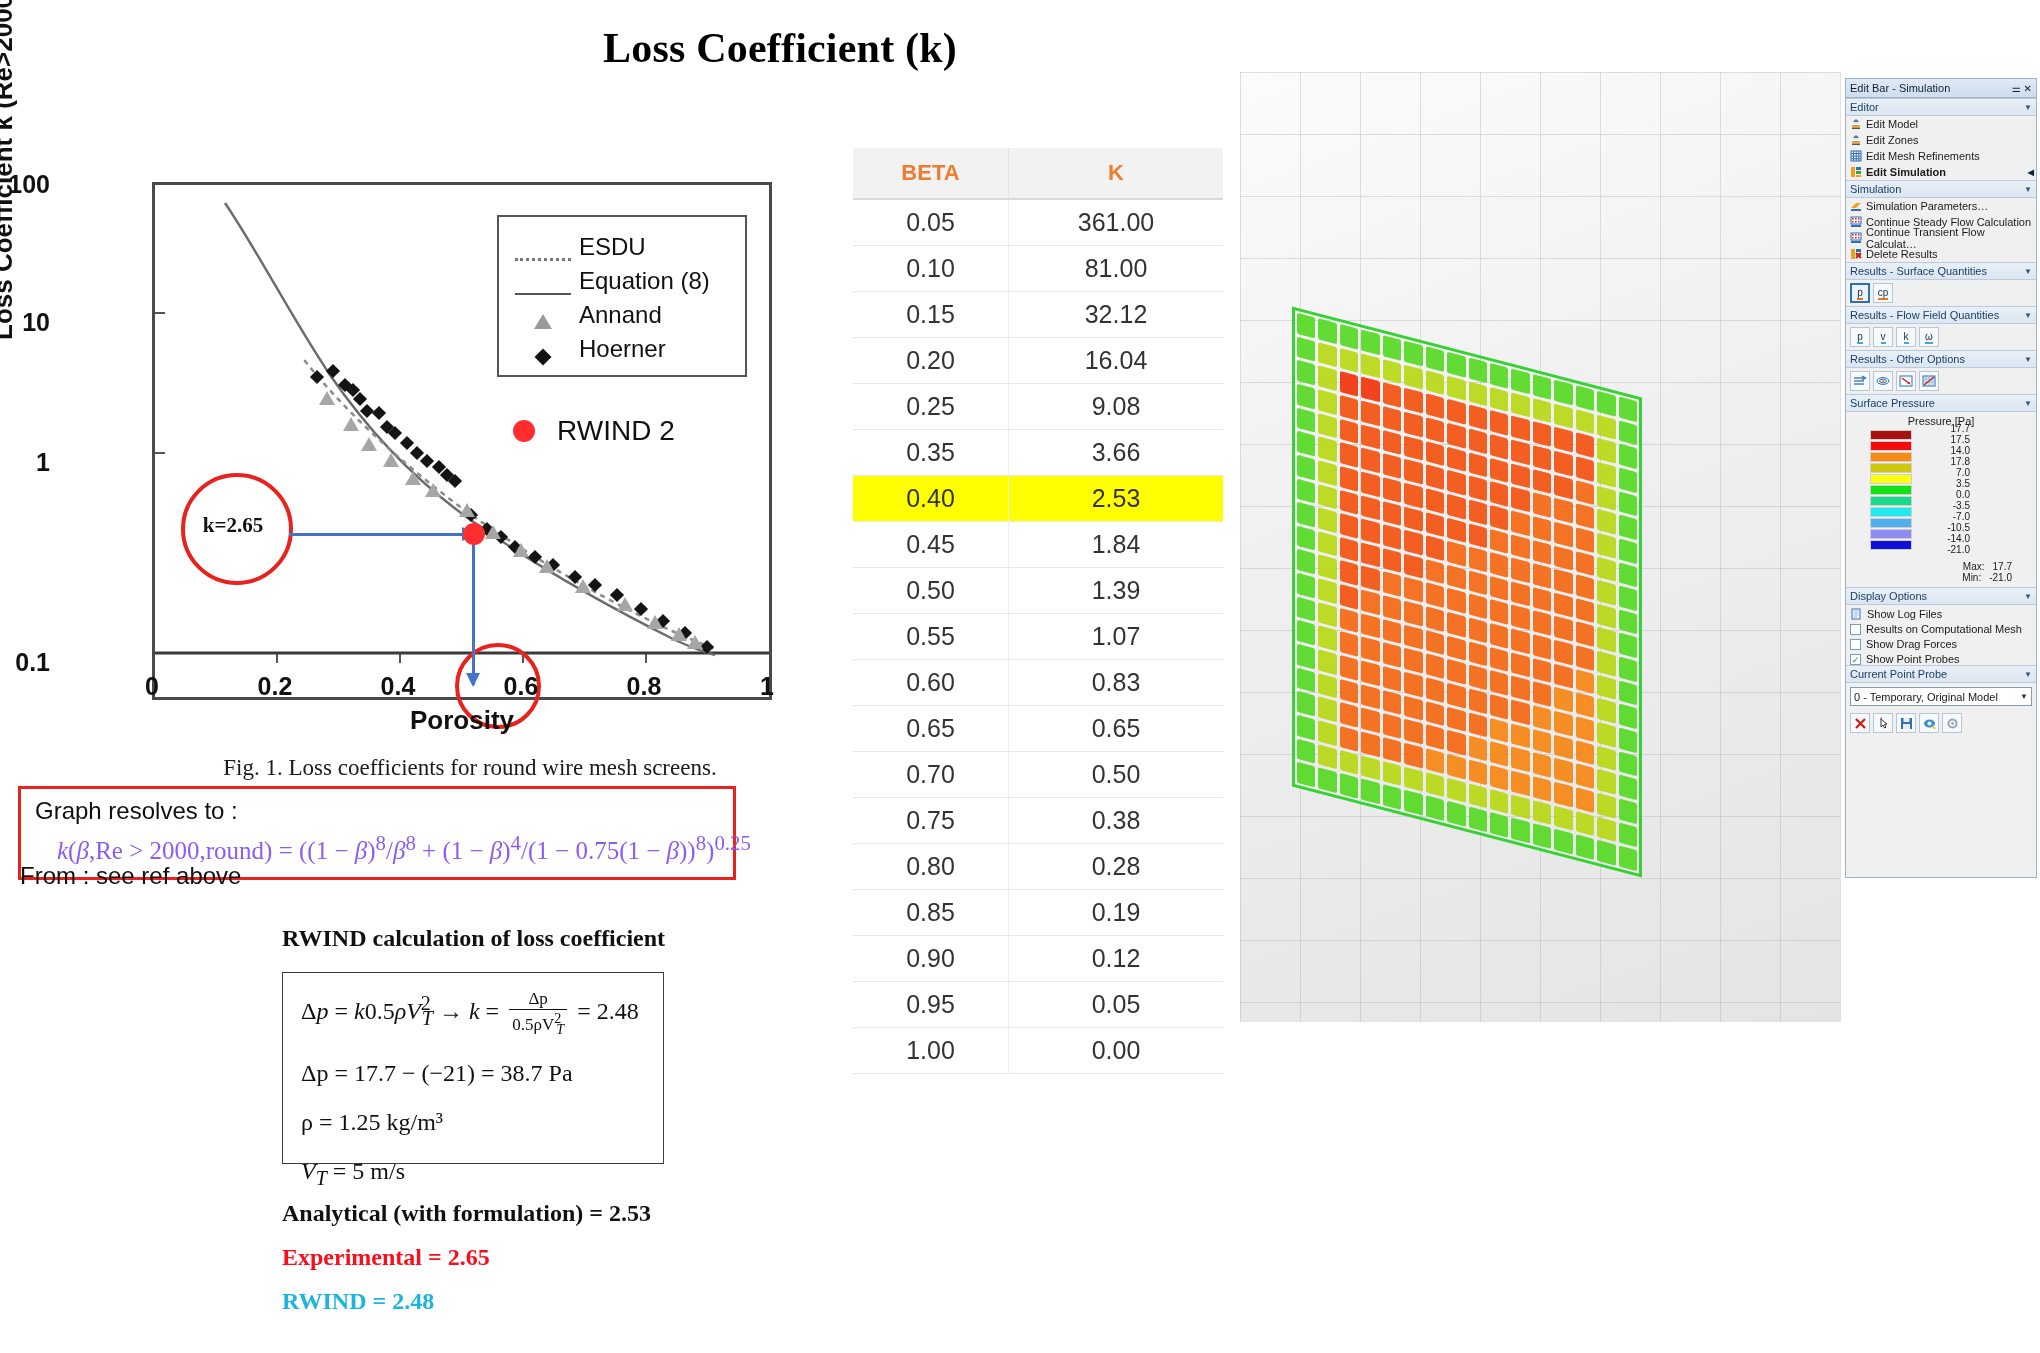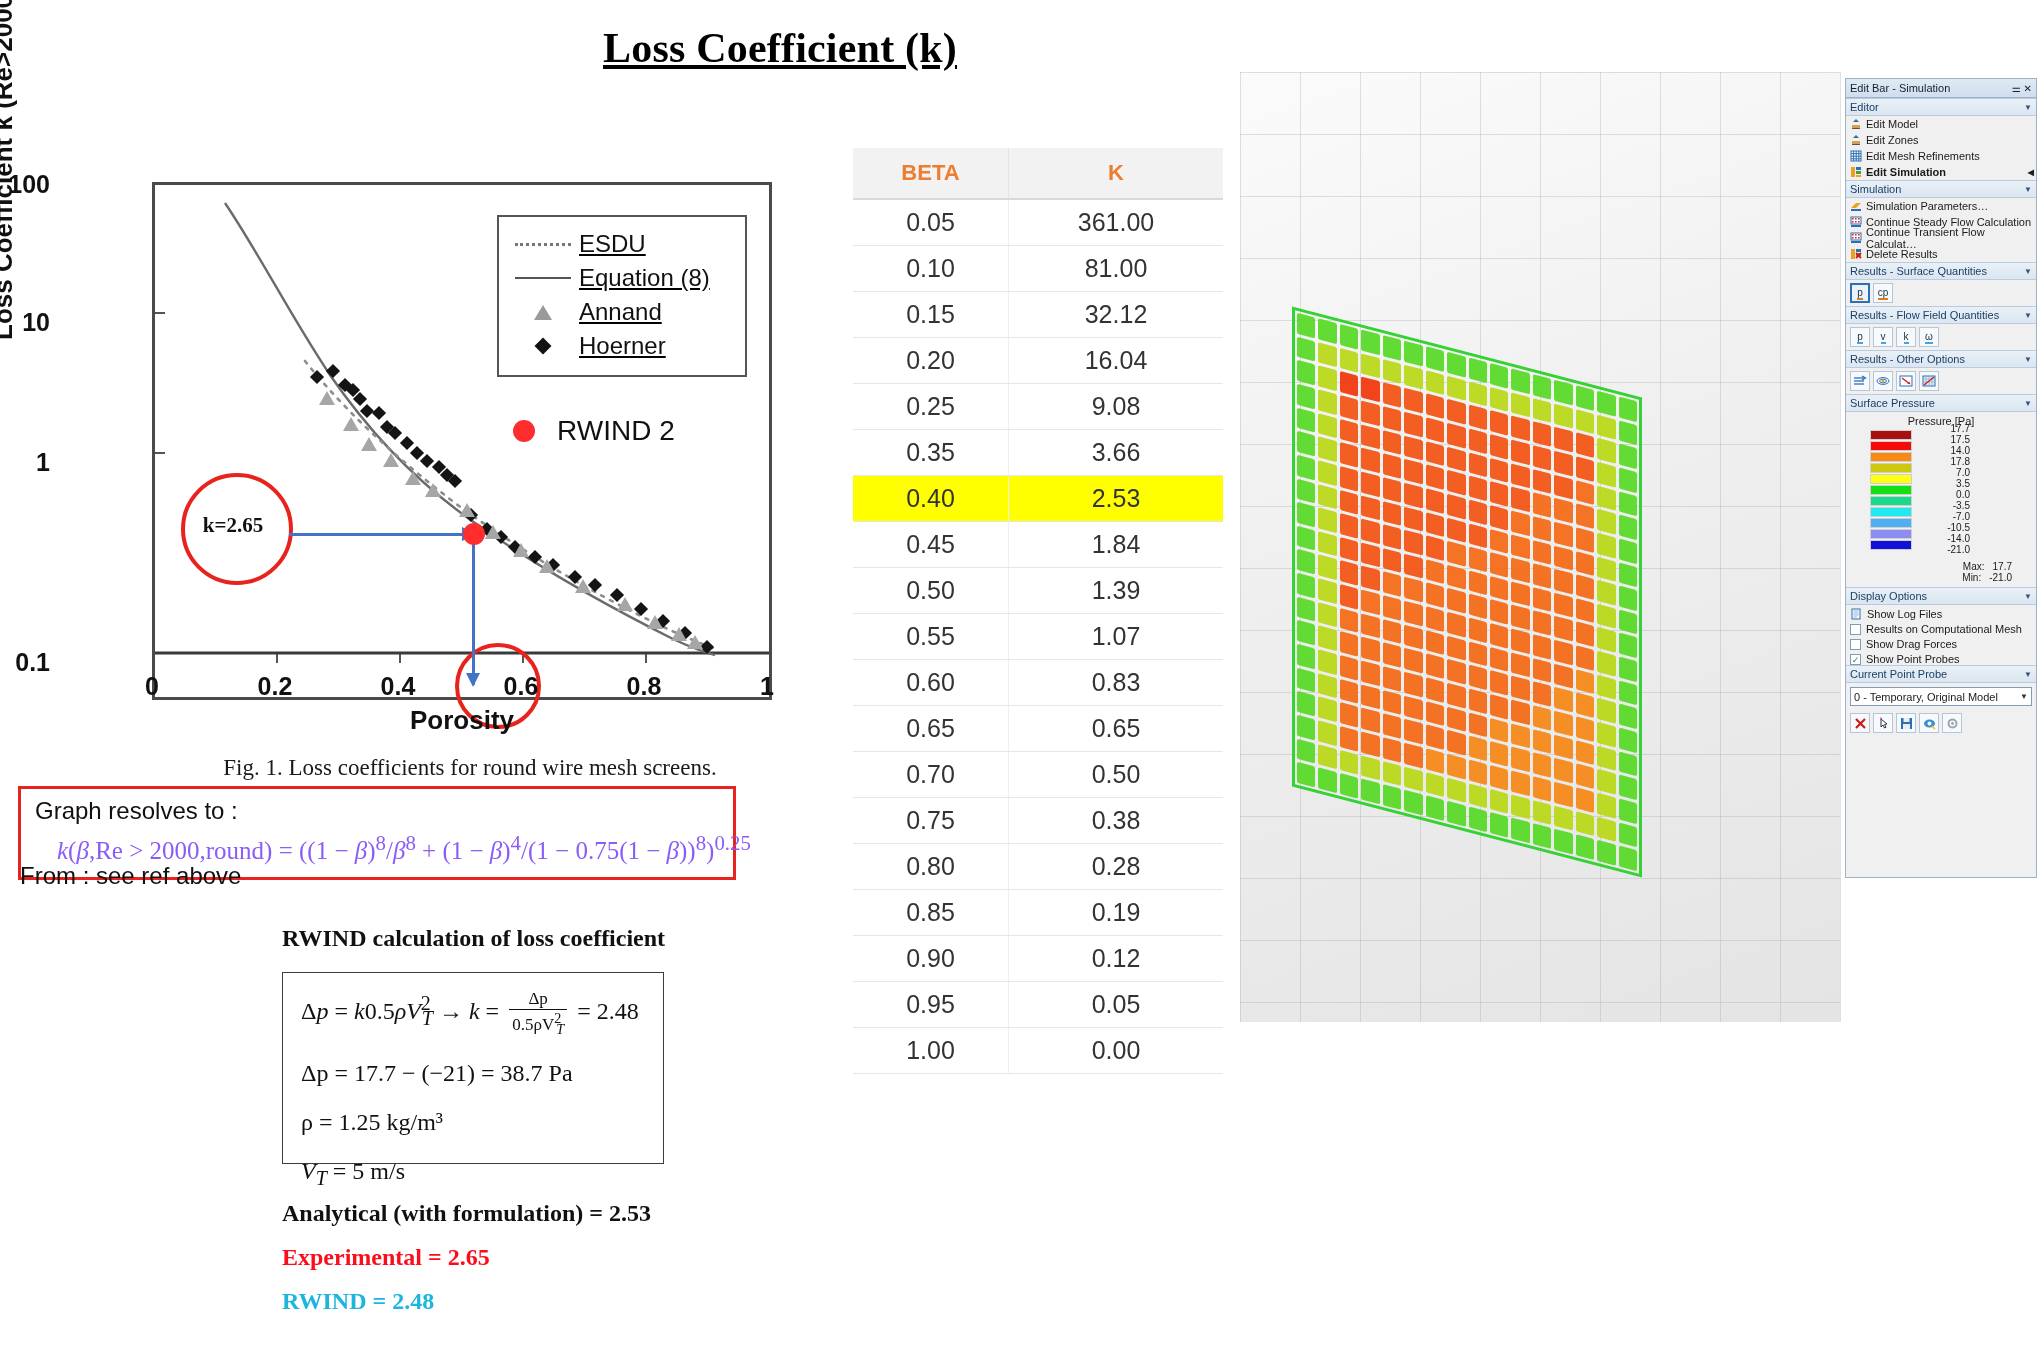--- a/index.html
+++ b/index.html
@@ -13,21 +13,21 @@
   .abs{position:absolute;}
 
   
   #page-title{
     left:0;top:24px;width:2040px;
     text-align:center;
     font-family:"Liberation Serif", serif;
     font-weight:bold;font-size:42px;color:#000;
     letter-spacing:0.2px;
   }
-  #page-title .shifted{display:inline-block;transform:translateX(-240px);text-decoration:underline;}
+  #page-title .shifted{display:inline-block;transform:translateX(-240px);}
 
   
   #figure-panel{left:40px;top:160px;width:740px;height:580px;}
   #chart-frame{
     position:absolute;left:112px;top:22px;width:620px;height:518px;
     border:3px solid #4a4a4a;background:#fff;box-sizing:border-box;
   }
   #y-axis-title{
     position:absolute;left:-52px;top:180px;width:330px;
     transform:rotate(-90deg);transform-origin:left top;
@@ -50,21 +50,21 @@
     position:absolute;left:100px;top:595px;width:660px;text-align:center;
     font-family:"Liberation Serif",serif;font-size:23px;color:#1a1a1a;
   }
 
   
   #chart-legend{
     position:absolute;right:22px;top:30px;width:250px;
     border:2px solid #555;background:#fff;padding:10px 8px 12px 8px;
     box-sizing:border-box;
   }
-  .leg-row{display:flex;align-items:center;height:34px;text-decoration:underline;}
+  .leg-row{display:flex;align-items:flex-end;height:34px;}
   .leg-sym{width:72px;display:flex;align-items:center;justify-content:center;}
   .leg-lbl{font-size:24px;color:#111;font-family:"Liberation Sans",sans-serif;}
   .sym-dotted{width:56px;border-top:3px dotted #777;}
   .sym-solid{width:56px;border-top:2px solid #555;}
   .sym-tri{width:0;height:0;border-left:9px solid transparent;border-right:9px solid transparent;border-bottom:15px solid #9a9a9a;}
   .sym-dia{width:12px;height:12px;background:#111;transform:rotate(45deg);}
 
   #rwind2-legend{
     position:absolute;right:22px;top:230px;width:250px;
     display:flex;align-items:center;

